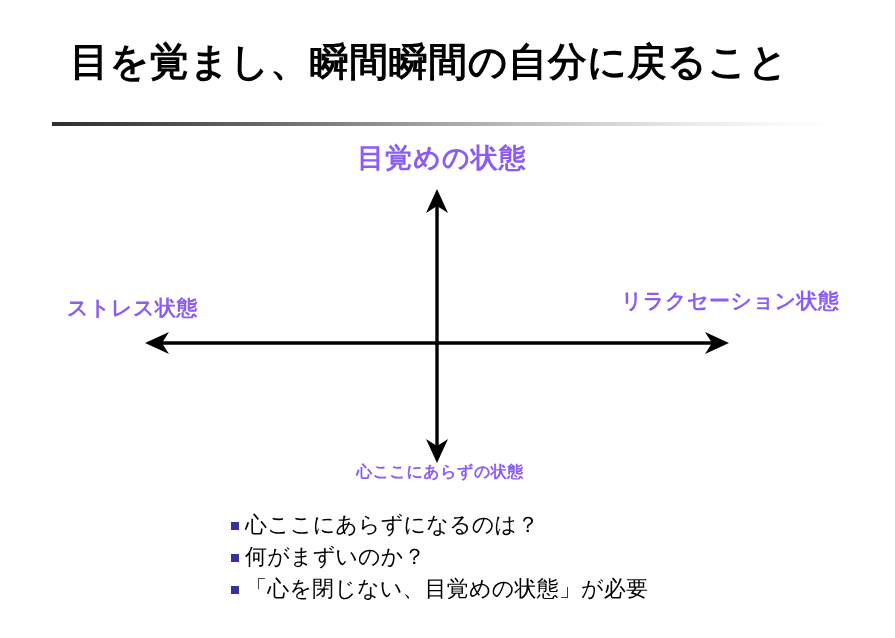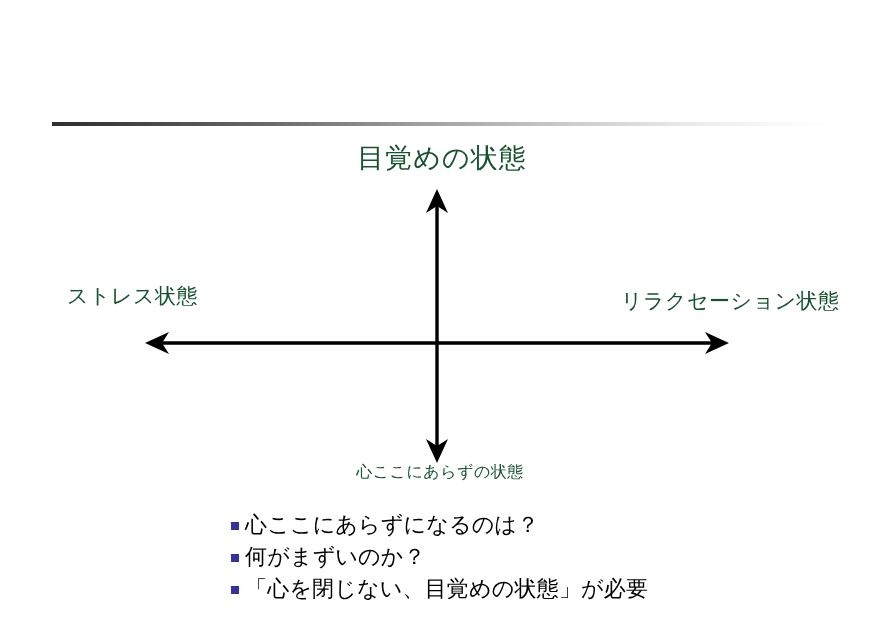--- a/index.html
+++ b/index.html
@@ -56,34 +56,34 @@
     top: 0;
     width: 895px;
     height: 638px;
     pointer-events: none;
   }
 
   
   .axis-label {
     position: absolute;
     white-space: nowrap;
-    color: #14532d;
-    font-weight: 400;
+    color: #8b5cf6;
+    font-weight: 700;
   }
   #label-top {
     left: 0;
     top: 140px;
     width: 884px;
     text-align: center;
     font-size: 27px;
     letter-spacing: 1px;
   }
   #label-left {
     left: 67px;
-    top: 282px;
+    top: 294px;
     font-size: 21px;
     letter-spacing: 0.5px;
   }
   #label-right {
     left: 621px;
     top: 287px;
     font-size: 21px;
     letter-spacing: 0.5px;
   }
   #label-bottom {
@@ -127,20 +127,21 @@
   .bullet-text {
     display: inline-block;
     letter-spacing: 0.2px;
   }
 </style>
 </head>
 <body>
 
 <div id="slide" style="background: rgb(255, 255, 255);">
 
+  <div id="slide-title">目を覚まし、瞬間瞬間の自分に戻ること</div>
 
   <div id="title-divider"></div>
 
   <svg id="axis-area" viewBox="0 0 895 638" width="895" height="638">
 
     <line x1="437" y1="196" x2="437" y2="456" stroke="#000000" stroke-width="3.4"></line>
 
     <line x1="152" y1="343" x2="721" y2="343" stroke="#000000" stroke-width="3.4"></line>
 
     <polygon points="437,189 448,213 437,206 426,213" fill="#000000"></polygon>

